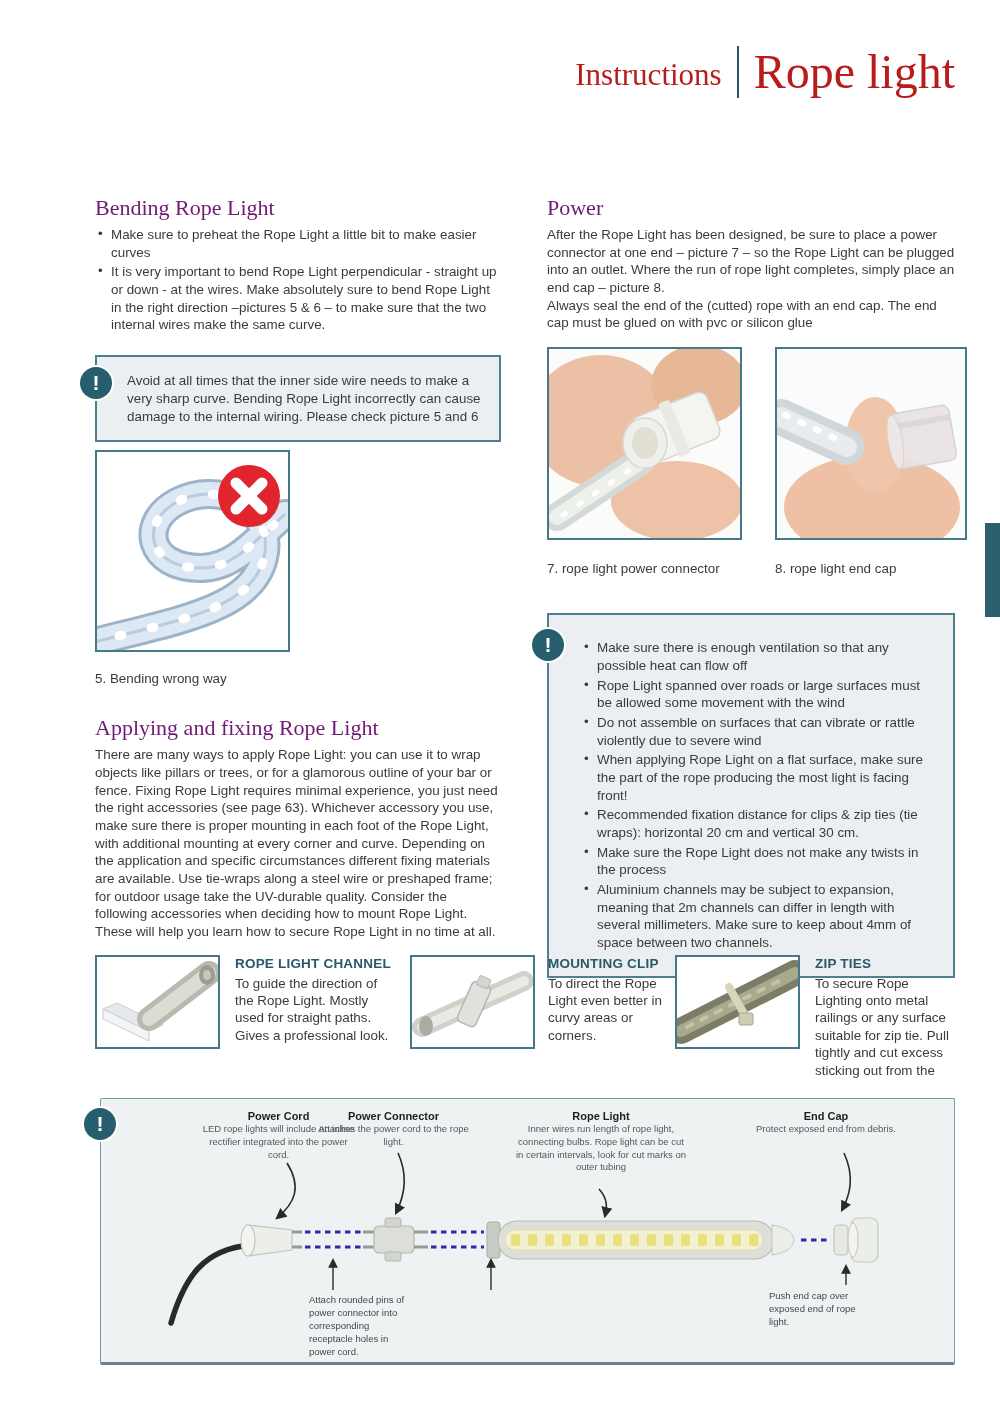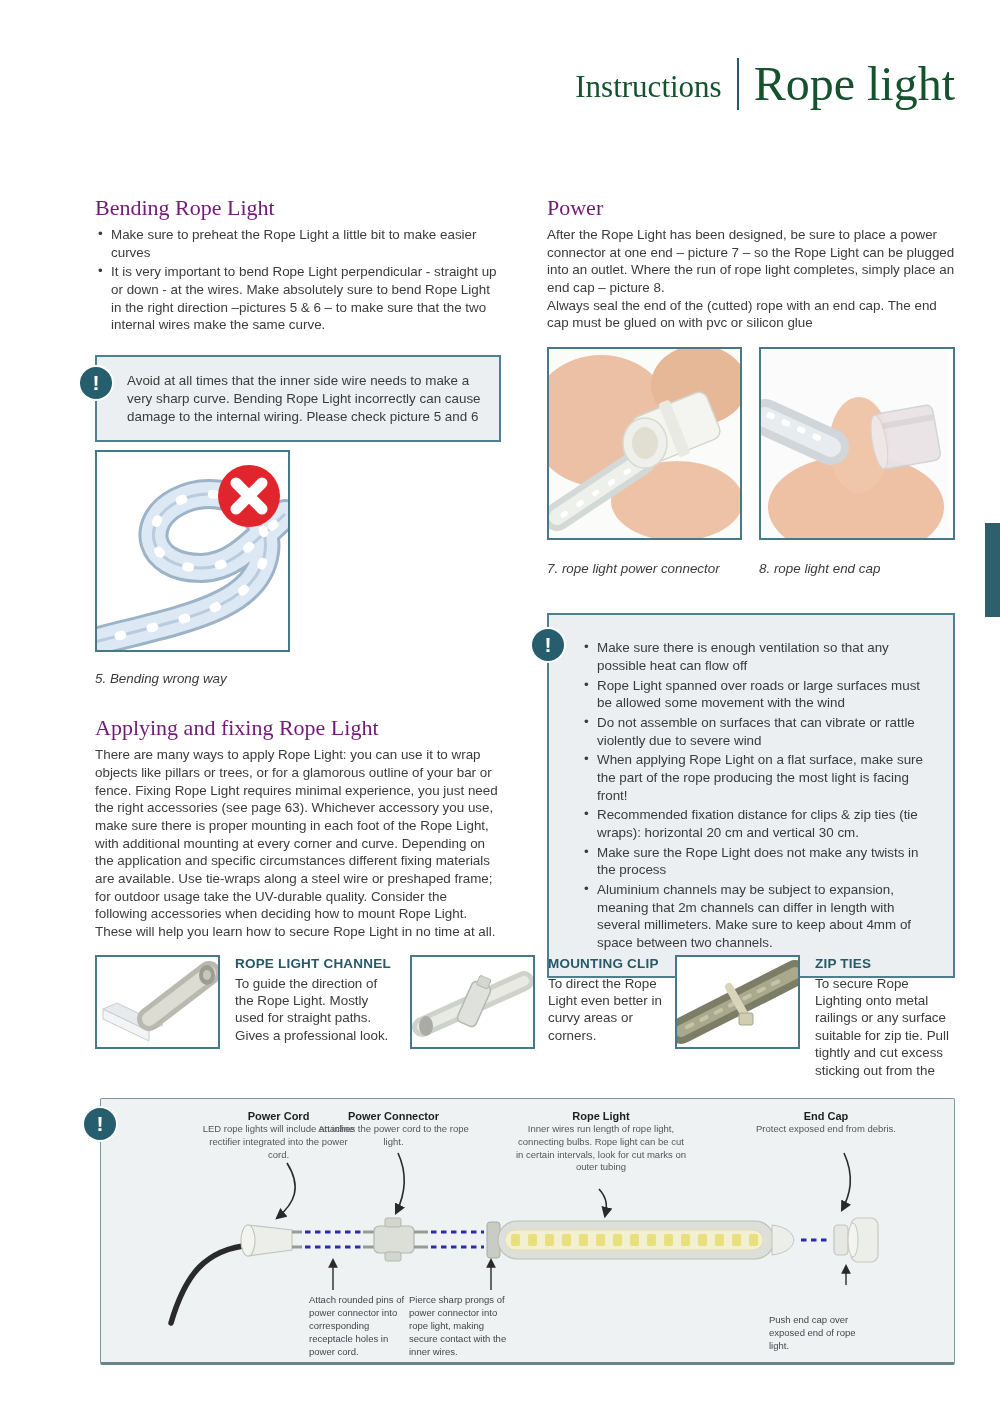--- a/index.html
+++ b/index.html
@@ -4,21 +4,21 @@
 <style>
   * { box-sizing: border-box; margin: 0; padding: 0; }
   html, body { margin: 0; padding: 0; }
   body {
     width: 1000px; height: 1414px; position: relative;
     background: #ffffff; overflow: hidden;
     font-family: "Liberation Sans", sans-serif;
     color: #3b3b3b;
   }
   
-  .header { position: absolute; top: 56px; right: 45px; display: flex; align-items: center; gap: 15px; color: #14532d; }
+  .header { position: absolute; top: 44px; right: 45px; display: flex; align-items: center; gap: 15px; color: #b91c1c; }
   .header .section { font-family: "Liberation Serif", serif; font-size: 31px; font-weight: 400; align-self: flex-end; padding-bottom: 6px; }
   .header .bar { width: 2px; height: 52px; background: #28596a; }
   .header .title { font-family: "Liberation Serif", serif; font-size: 48px; font-weight: 400; }
 
   
   .col-left  { position: absolute; left: 95px;  top: 195px; width: 406px; }
   .col-right { position: absolute; left: 547px; top: 195px; width: 408px; }
 
   h2.sec { font-family: "Liberation Serif", serif; font-size: 22px; font-weight: 500; color: #701a75; margin-bottom: 5px; }
   .body-text { font-size: 13.4px; line-height: 1.32; color: #3b3b3b; }
@@ -32,21 +32,21 @@
   .warnbox.right { margin-top: 37px; padding: 24px 16px 22px 32px; }
   .warn-icon {
     position: absolute; left: -17px; top: 10px; width: 32px; height: 32px;
     border-radius: 50%; background: #265e6d; color: #ffffff;
     display: flex; align-items: center; justify-content: center;
     font-weight: bold; font-size: 21px; box-shadow: 0 0 0 2px #ffffff;
   }
   .warnbox.right .warn-icon { top: 14px; }
 
   
-  .figrow { display: flex; gap: 17px; font-style: italic; }
+  .figrow { display: flex; gap: 33px; }
   .figrow.bend { margin-top: 8px; }
   .figrow.power { margin-top: 15px; }
   .figure { width: 195px; }
   .figframe { border: 2px solid #45798a; background: #ffffff; position: relative; overflow: hidden; }
   .figframe.tall { height: 202px; }
   .figframe.photo { height: 193px; }
   .figcaption { margin-top: 19px; font-size: 13.4px; color: #3b3b3b; }
   .figcaption.power { margin-top: 21px; }
 
   
@@ -68,21 +68,21 @@
   .diag-label { position: absolute; text-align: center; z-index: 2; }
   .diag-label .dl-title { font-weight: bold; font-size: 11px; color: #1f1f1f; }
   .diag-label .dl-desc { font-size: 9.5px; color: #56565a; line-height: 1.35; margin-top: 1px; }
   .dl1 { left: 100px; top: 11px; width: 155px; }
   .dl2 { left: 215px; top: 11px; width: 155px; }
   .dl3 { left: 415px; top: 11px; width: 170px; }
   .dl4 { left: 645px; top: 11px; width: 160px; }
   .diag-note { position: absolute; font-size: 9.5px; color: #46464a; line-height: 1.38; z-index: 2; }
   .dn1 { left: 208px; top: 194px; width: 98px; }
   .dn2 { left: 308px; top: 194px; width: 98px; }
-  .dn3 { left: 668px; top: 190px; width: 98px; margin-top: 24px; }
+  .dn3 { left: 668px; top: 190px; width: 98px; }
   .diag-svg { position: absolute; left: 0; top: 0; z-index: 1; }
 
   
   .edge-tab { position: absolute; right: 0; top: 523px; width: 15px; height: 94px; background: #2d5f6d; }
 </style>
 </head>
 <body>
 
 <div class="header">
   <span class="section">Instructions</span>
@@ -310,17 +310,16 @@
     </g>
 
     <g fill="none" stroke="#2a2a2a" stroke-width="1.4">
       <path d="M 232,191 L 232,161" marker-end="url(#ah)"></path>
       <path d="M 390,191 L 390,161" marker-end="url(#ah)"></path>
       <path d="M 745,186 L 745,167" marker-end="url(#ah)"></path>
     </g>
   </svg>
 
   <div class="diag-note dn1">Attach rounded pins of power connector into corresponding receptacle holes in power cord.</div>
-  <div class="diag-note dn2">Pierce sharp prongs of power connector into rope light, making secure contact with the inner wires.</div>
   <div class="diag-note dn3">Push end cap over exposed end of rope light.</div>
 </div>
 
 <div class="edge-tab"></div>
 
 </body></html>

